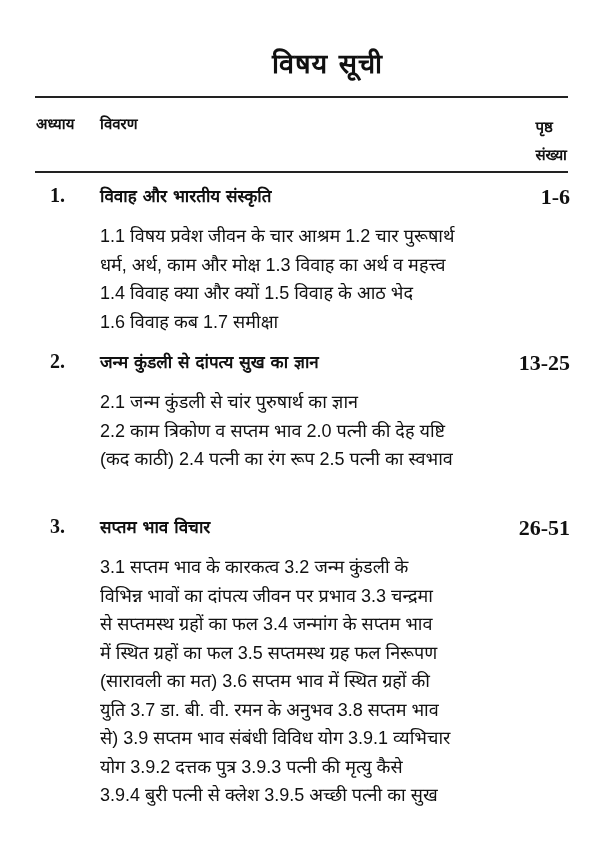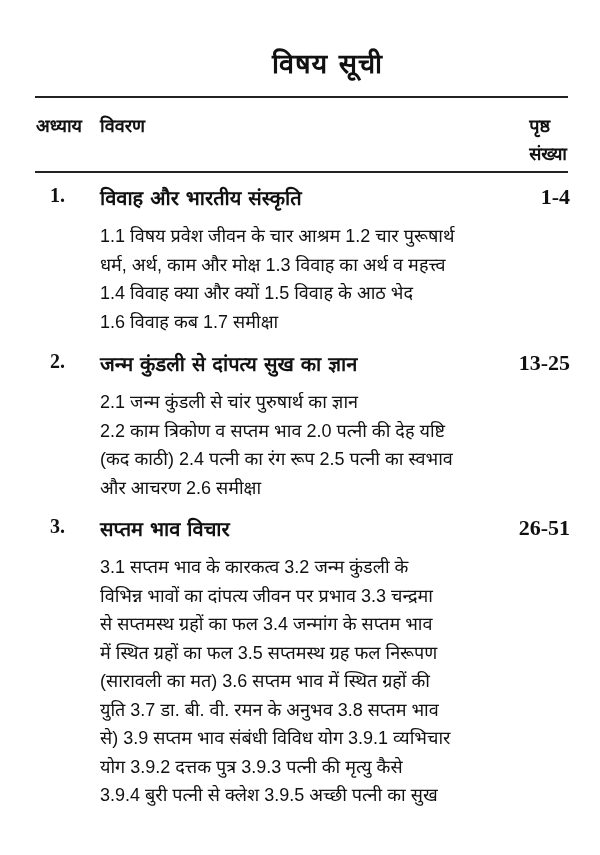--- a/index.html
+++ b/index.html
@@ -9,27 +9,27 @@
     position:relative; overflow:hidden;
   }
   .title {
     position:absolute; top:44px; left:0; width:655px; text-align:center;
     font-size:27px; font-weight:bold; letter-spacing:1px;
   }
   .rule {
     position:absolute; left:35px; width:533px; height:0;
     border-top:2px solid #222;
   }
-  .hdr { position:absolute; font-size:18px; font-weight:bold;font-family:Liberation Mono, monospace; }
+  .hdr { position:absolute; font-size:15px; font-weight:bold; }
   .hdr-chapter { left:36px; top:113px; }
   .hdr-desc { left:100px; top:113px; }
   .hdr-page { right:33px; top:113px; text-align:left; line-height:28px; }
   .chapter { position:absolute; left:0; width:600px; }
   .ch-num { position:absolute; left:50px; font-family:"Liberation Serif", serif; font-weight:bold; font-size:20px; }
-  .ch-title { position:absolute; left:100px; font-weight:bold; font-size:20px; }
+  .ch-title { position:absolute; left:100px; font-weight:bold; font-size:17px; }
   .ch-pages { position:absolute; right:30px; font-family:"Liberation Serif", serif; font-weight:bold; font-size:22px; }
   .ch-body {
     position:absolute; left:100px; width:395px;
     font-family:"Liberation Sans", sans-serif; font-size:18px; line-height:28.5px;
     text-align:justify; font-stretch:condensed;
   }
 </style>
 </head>
 <body>
 
@@ -42,38 +42,37 @@
 <div class="hdr hdr-page">
   <div>पृष्ठ</div>
   <div>संख्या</div>
 </div>
 
 <div class="rule" style="top:171px;"></div>
 
 <div class="chapter" style="top:184px;">
   <div class="ch-num">1.</div>
   <div class="ch-title">विवाह और भारतीय संस्कृति</div>
-  <div class="ch-pages">1-4</div>
+  <div class="ch-pages">1-6</div>
   <div class="ch-body" style="top:38px;">
     <div>1.1 विषय प्रवेश जीवन के चार आश्रम 1.2 चार पुरूषार्थ</div>
     <div>धर्म, अर्थ, काम और मोक्ष 1.3 विवाह का अर्थ व महत्त्व</div>
     <div>1.4 विवाह क्या और क्यों 1.5 विवाह के आठ भेद</div>
     <div>1.6 विवाह कब 1.7 समीक्षा</div>
   </div>
 </div>
 
 <div class="chapter" style="top:350px;">
   <div class="ch-num">2.</div>
   <div class="ch-title">जन्म कुंडली से दांपत्य सुख का ज्ञान</div>
   <div class="ch-pages">13-25</div>
   <div class="ch-body" style="top:38px;">
     <div>2.1 जन्म कुंडली से चांर पुरुषार्थ का ज्ञान</div>
     <div>2.2 काम त्रिकोण व सप्तम भाव 2.0 पत्नी की देह यष्टि</div>
     <div>(कद काठी) 2.4 पत्नी का रंग रूप 2.5 पत्नी का स्वभाव</div>
-    <div>और आचरण 2.6 समीक्षा</div>
   </div>
 </div>
 
 <div class="chapter" style="top:515px;">
   <div class="ch-num">3.</div>
   <div class="ch-title">सप्तम भाव विचार</div>
   <div class="ch-pages">26-51</div>
   <div class="ch-body" style="top:38px;">
     <div>3.1 सप्तम भाव के कारकत्व 3.2 जन्म कुंडली के</div>
     <div>विभिन्न भावों का दांपत्य जीवन पर प्रभाव 3.3 चन्द्रमा</div>

